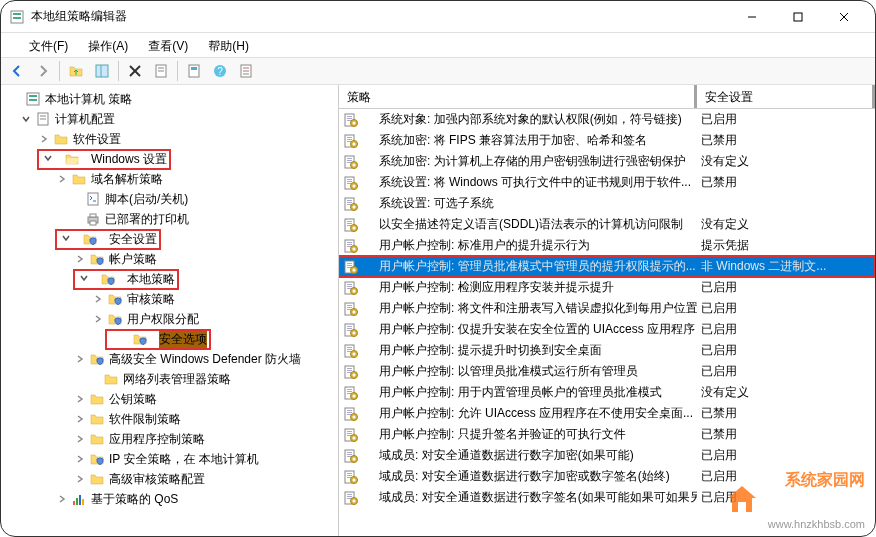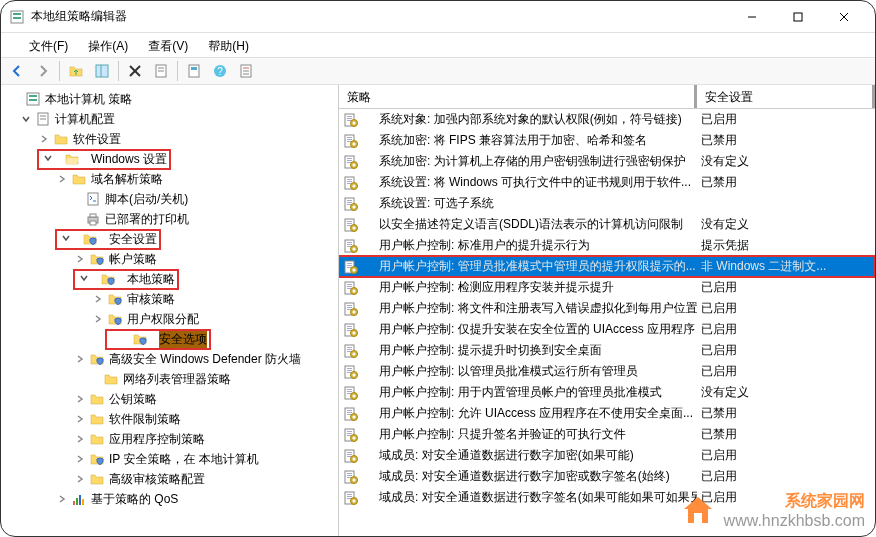--- a/index.html
+++ b/index.html
@@ -32,21 +32,21 @@
     .tree-node { display: flex; align-items: center; height: 20px; padding-right: 4px; white-space: nowrap; }
     .tree-indent { display: inline-block; }
     .tree-expander { width: 14px; height: 14px; display: inline-flex; align-items: center; justify-content: center; margin-right: 2px; }
     .tree-icon { width: 16px; height: 16px; margin-right: 4px; flex-shrink: 0; }
     .tree-label { font-size: 12px; }
     .red-box-tree { border: 2px solid #e03030; display: inline-flex; padding: 0 2px; gap: 7px; }
     .tree-node.selected .tree-label { background: #a16207; }
     .watermark { position: absolute; bottom: 6px; right: 10px; display: flex; align-items: center; gap: 8px; opacity: 0.85; }
     .watermark-text { text-align: right; }
     .watermark-title { font-size: 16px; font-weight: bold; color: #ff7a1a; }
-    .watermark-url { font-size: 16px; color: #888; }
+    .watermark-url { font-size: 11px; color: #888; margin-top: 27px; }
     .folder-svg { fill: #ffd968; stroke: #caa43a; stroke-width: 0.5; }
     .policy-svg-bg { fill: #fff; stroke: #888; }
   </style>
 </head>
 <body>
 
 <div class="window">
   <div class="titlebar">
     <svg class="titlebar-icon" viewBox="0 0 16 16">
         <rect x="2" y="2" width="12" height="12" fill="#fff" stroke="#888"></rect>

